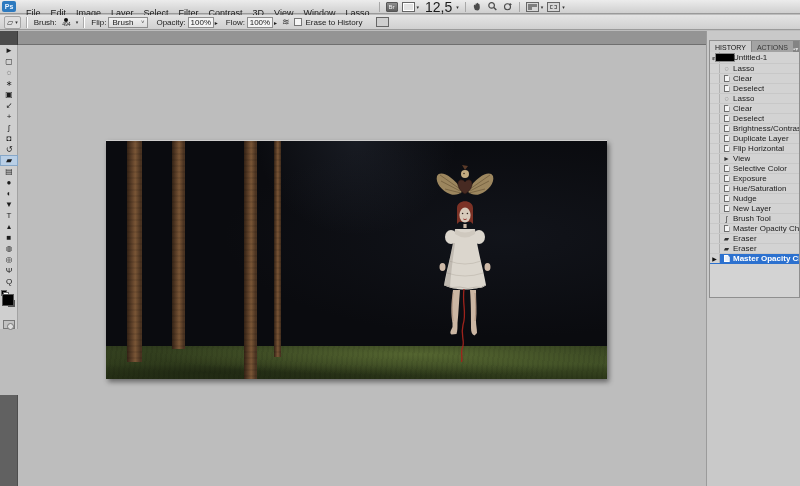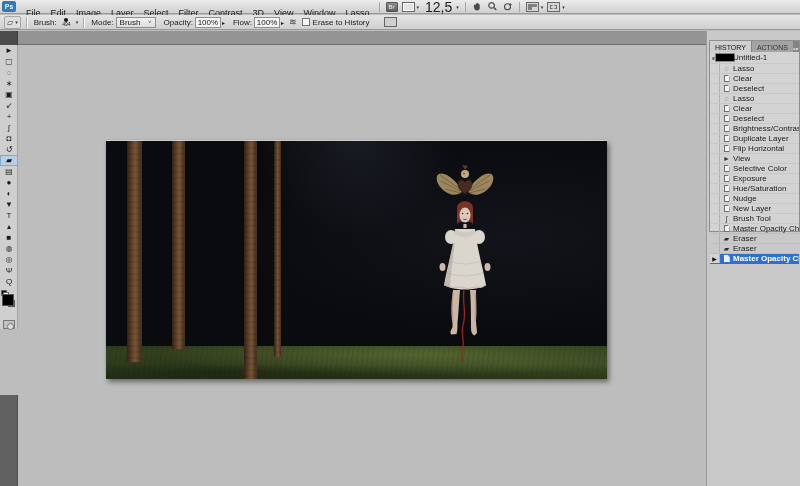--- a/index.html
+++ b/index.html
@@ -92,21 +92,21 @@
   .trunk::before { content:""; position:absolute; inset:0;
     background:repeating-linear-gradient(180deg, rgba(0,0,0,.18) 0 2px, transparent 2px 6px); opacity:.45; }
   #trunk-1 { left:21px; width:15px; height:221px; }
   #trunk-2 { left:66px; width:13px; height:208px; }
   #trunk-3 { left:138px; width:13px; height:239px; }
   #trunk-4 { left:168px; width:7px; height:216px; }
   #figure-svg { position:absolute; left:318px; top:22px; width:84px; height:206px; }
 
   
   #dock { position:absolute; left:706px; top:31px; width:94px; height:455px; background:#c9c9c9; border-left:1px solid #9b9b9b; }
-  #history-panel { position:absolute; left:2px; top:9px; width:91px; height:192px;
+  #history-panel { position:absolute; left:2px; top:9px; width:91px; height:258px;
     background:#d3d3d3; border:1px solid #8f8f8f; }
   #panel-tabs { height:11px; background:#848484; display:flex; align-items:flex-end; }
   .ptab { font-size:7px; padding:1px 5px 0; height:11px; line-height:11px; }
   .ptab.active { background:#cfcfcf; color:#111; }
   .ptab.inactive { background:#a3a3a3; color:#383838; margin-left:1px; }
   #panel-menu-icon { margin-left:auto; color:#dcdcdc; font-size:6px; padding-right:2px; }
   #history-list { position:relative; }
   .hrow { display:flex; align-items:center; height:10px; font-size:8px; border-bottom:1px solid rgba(0,0,0,.05); }
   .hrow.snapshot { height:12px; }
   .hcell { width:10px; align-self:stretch; border-right:1px solid #b2b2b2;
@@ -184,21 +184,21 @@
     <span class="caret">▾</span>
   </div>
   <div class="ob-sep"></div>
   <span class="ob-label">Brush:</span>
   <div id="brush-preview">
     <div id="brush-dot"></div>
     <span id="brush-size">494</span>
   </div>
   <span class="caret">▾</span>
   <div class="ob-sep"></div>
-  <span class="ob-label">Mode:</span>
+  <span class="ob-label">Flip:</span>
   <div class="ob-select">
     <span>Brush</span>
     <span style="font-size:6px;color:#444;">˅</span>
   </div>
   <span class="ob-label" style="margin-left:8px;">Opacity:</span>
   <div class="ob-field">
       <span>100%</span>
     </div>
   <span class="ob-spin">▸</span>
   <span class="ob-label" style="margin-left:6px;">Flow:</span>

